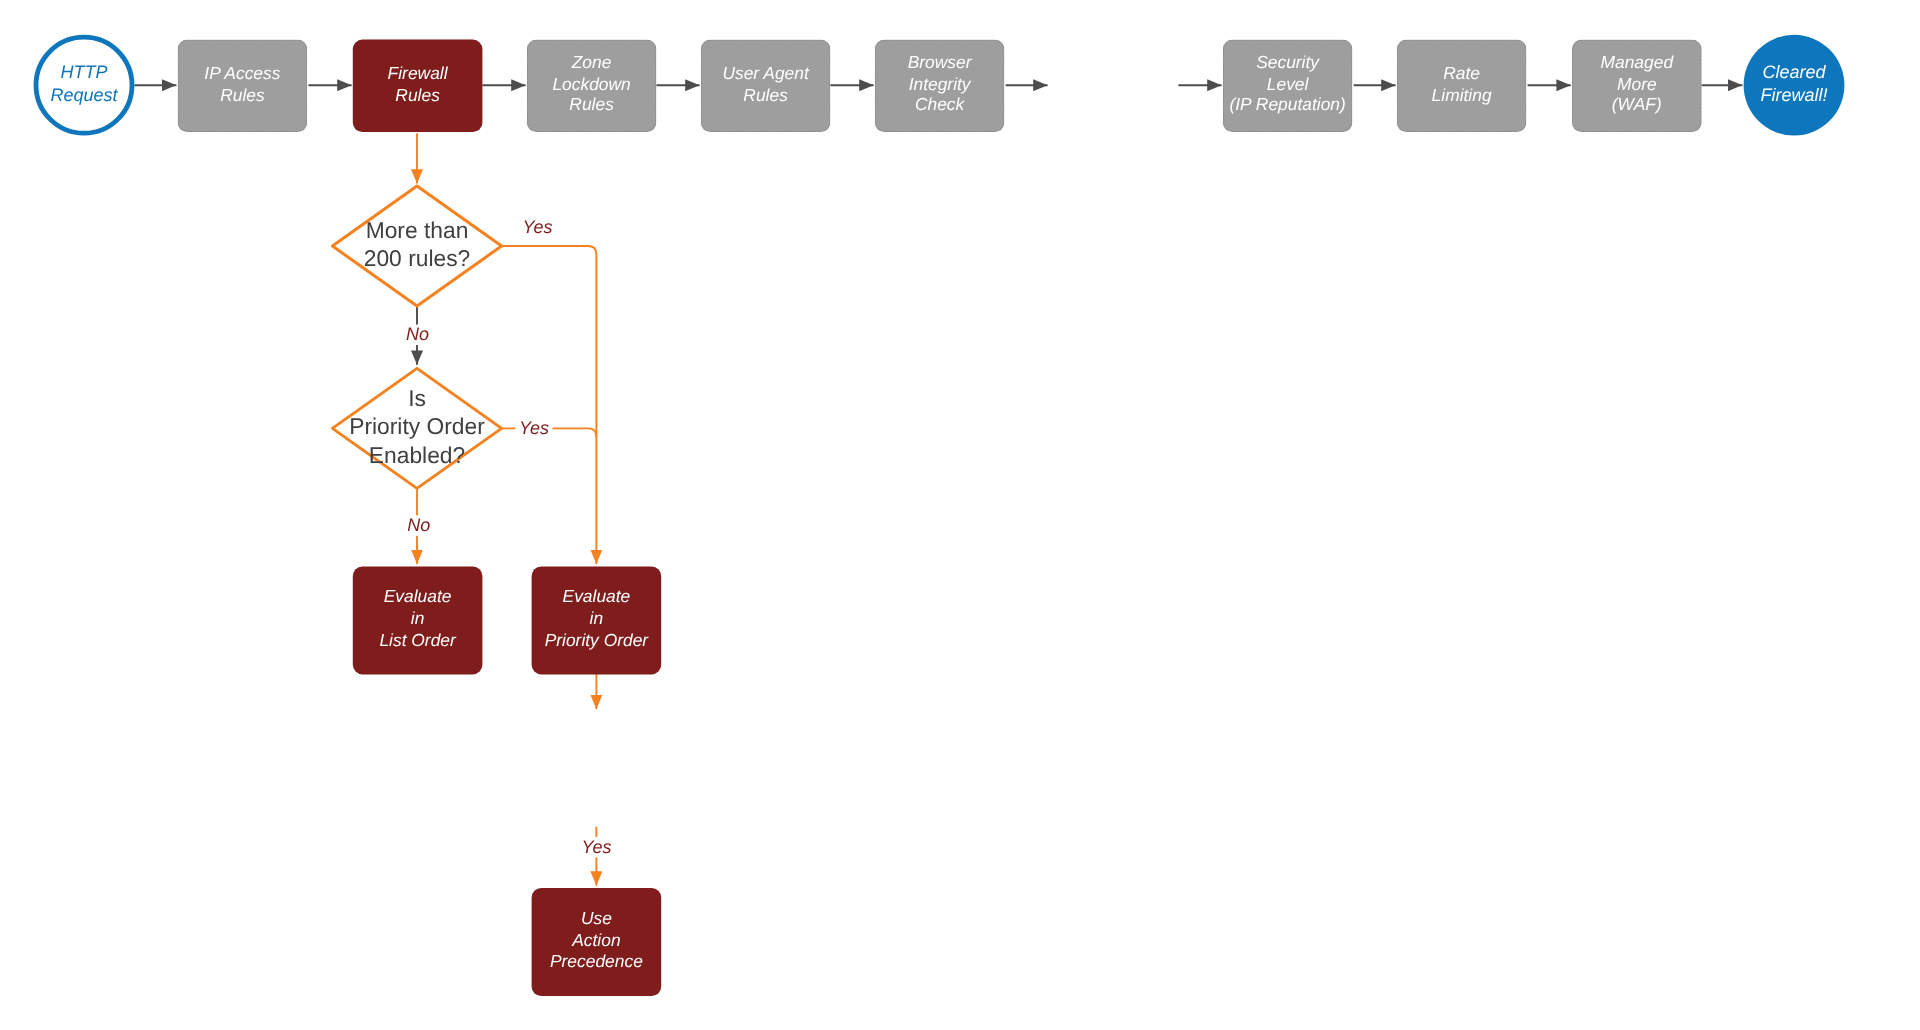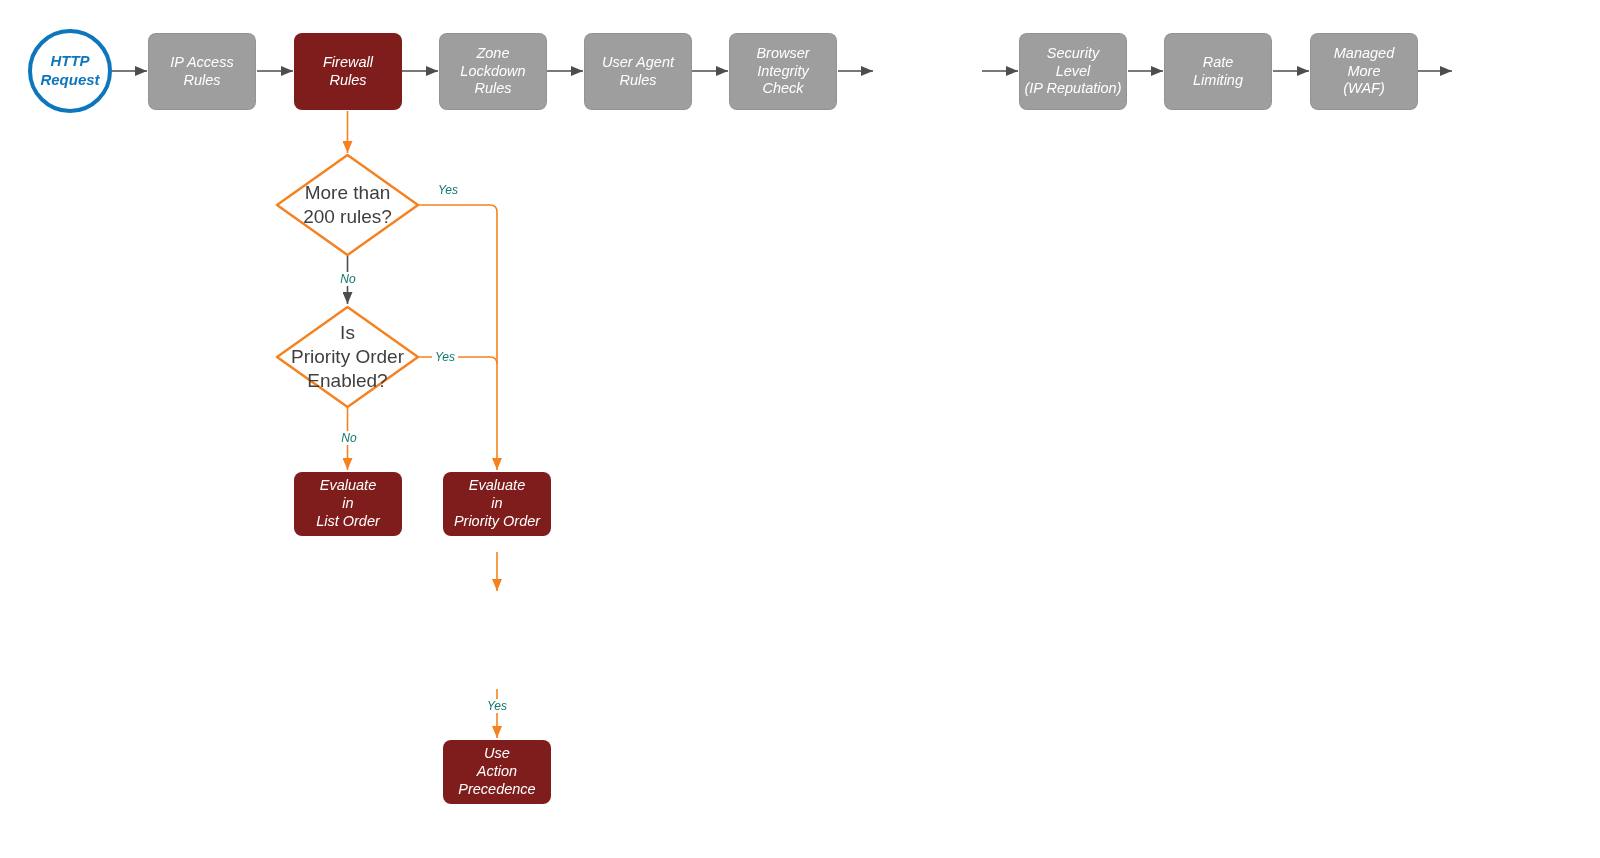--- a/index.html
+++ b/index.html
@@ -38,33 +38,33 @@
   }
   .stage.gray {
     background: #9E9E9E;
     border: 1px dotted #878787;
   }
   .stage.orange {
     background: #7f1d1d;
   }
   .process {
     width: 108px;
-    height: 64px;
+    height: 90px;
   }
 
   .circle-node {
     width: 84px;
     height: 84px;
     border-radius: 50%;
     display: flex;
     align-items: center;
     justify-content: center;
     text-align: center;
     font-style: italic;
-    font-weight: bold;
+    font-weight: normal;
     font-size: 15px;
     line-height: 1.25;
     white-space: pre-line;
   }
   .circle-node.start {
     background: #ffffff;
     border: 4px solid #0E76BC;
     color: #0E76BC;
   }
   .circle-node.end {
@@ -84,22 +84,22 @@
     color: #3F3F3F;
     font-size: 19px;
     line-height: 1.26;
     white-space: pre-line;
   }
 
   .edge-label {
     position: absolute;
     z-index: 2;
     font-style: italic;
-    color: #0f766e;
-    font-size: 12px;
+    color: #7f1d1d;
+    font-size: 15px;
     transform: translate(-50%, -50%);
     white-space: nowrap;
   }
   .edge-label.on-line {
     background: #ffffff;
     padding: 0 3px;
     text-align: center;
   }
 </style>
 </head>
@@ -136,20 +136,22 @@
       <path d="M347.5 255 V304" stroke="#4D4D4D" stroke-width="1.6" marker-end="url(#ag)"></path>
       <path d="M418 357 H490 Q497 357 497 364" stroke="#F6821F" stroke-width="1.6"></path>
       <path d="M347.5 407 V470" stroke="#F6821F" stroke-width="1.6" marker-end="url(#ao)"></path>
       <path d="M497 552 V591" stroke="#F6821F" stroke-width="1.6" marker-end="url(#ao)"></path>
       <path d="M497 689 V738" stroke="#F6821F" stroke-width="1.6" marker-end="url(#ao)"></path>
     </g>
   </svg>
 
   <div class="node circle-node start" style="left:28px; top:29px">HTTP
 Request</div>
+  <div class="node circle-node end" style="left:1453px; top:29px">Cleared
+Firewall!</div>
 
   <div class="node stage gray" style="left:148px;  top:33px">IP Access
 Rules</div>
   <div class="node stage orange" style="left:294px;  top:33px">Firewall
 Rules</div>
   <div class="node stage gray" style="left:439px;  top:33px">Zone
 Lockdown
 Rules</div>
   <div class="node stage gray" style="left:584px;  top:33px">User Agent
 Rules</div>

